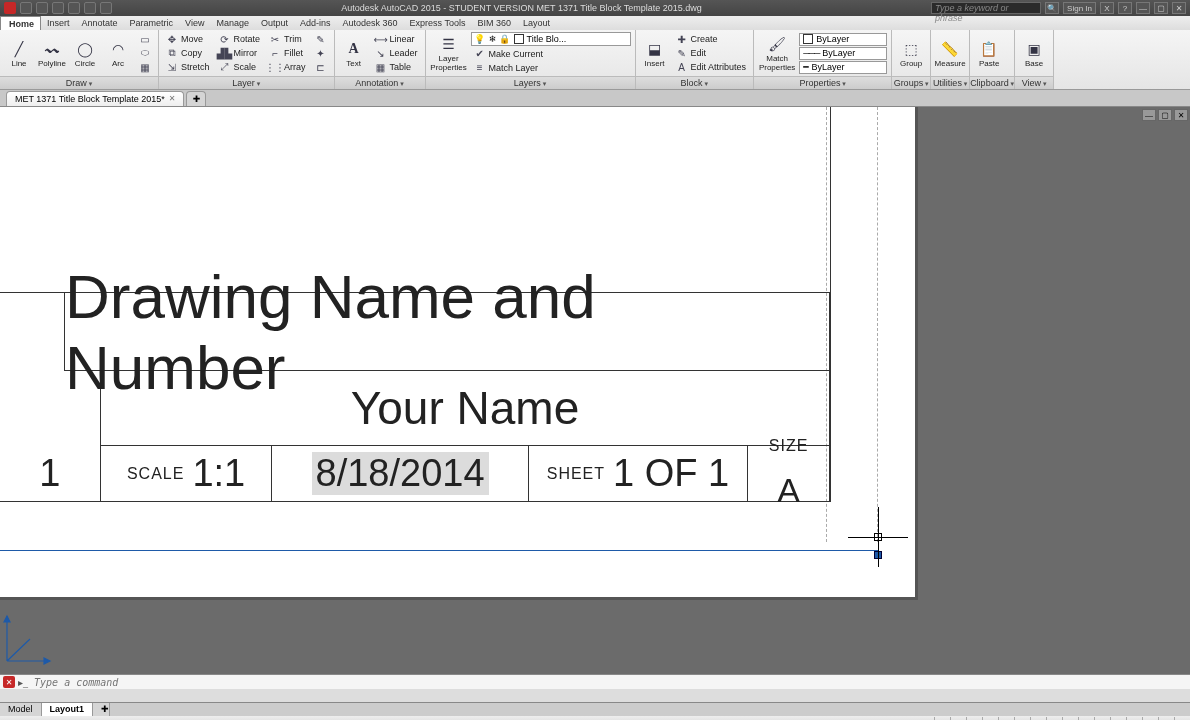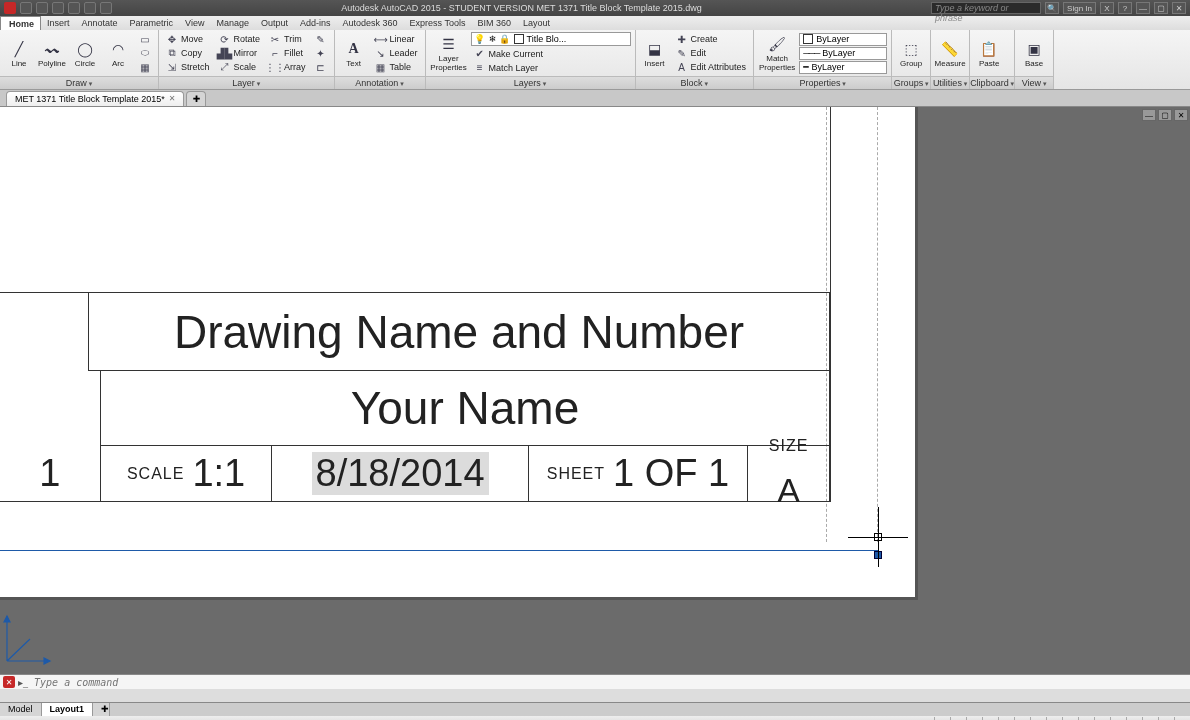--- a/index.html
+++ b/index.html
@@ -49,21 +49,21 @@
 .inner-frame-right { position:absolute; left:830px; top:0; width:1px; height:395px; background:#333; }
 .blue-line { position:absolute; left:0; top:443px; width:878px; height:1px; background:#1e5aa8; }
 .cursor-cross { position:absolute; left:848px; top:400px; width:60px; height:60px; pointer-events:none; }
 .cursor-cross::before { content:""; position:absolute; left:0; top:30px; width:60px; height:1px; background:#000; }
 .cursor-cross::after  { content:""; position:absolute; top:0; left:30px; width:1px; height:60px; background:#000; }
 .cursor-pick { position:absolute; left:26px; top:26px; width:8px; height:8px; border:1px solid #000; }
 .grip { position:absolute; left:874px; top:444px; width:8px; height:8px; background:#1e5aa8; border:1px solid #003; }
 
 
 .tblock { position:absolute; left:0; top:185px; width:830px; border:1px solid #333; border-left:none; font-family:"Times New Roman", serif; color:#222; }
-.tblock .row1 { height:78px; border-bottom:1px solid #333; display:flex; align-items:center; justify-content:center; font-size:46px; border-left:1px solid #333; margin-left:88px; }
+.tblock .row1 { height:78px; border-bottom:1px solid #333; display:flex; align-items:center; justify-content:center; font-size:62px; border-left:1px solid #333; margin-left:64px; }
 .tblock .row2 { height:75px; border-bottom:1px solid #333; display:flex; align-items:center; justify-content:center; font-size:46px; border-left:1px solid #333; margin-left:100px; }
 .tblock .row3 { height:55px; display:flex; }
 .tblock .cell { border-left:1px solid #333; display:flex; align-items:center; justify-content:center; gap:8px; }
 .tblock .c0 { width:100px; border-left:none; font-size:42px; }
 .tblock .c1 { width:172px; }
 .tblock .c2 { width:257px; }
 .tblock .c3 { width:220px;text-align:right; }
 .tblock .c4 { width:82px; flex-direction:column; gap:16px; }
 .tblock .small-label { font-family:"Segoe UI",sans-serif; font-size:16px; letter-spacing:1px; }
 .tblock .big-val { font-size:38px; }

